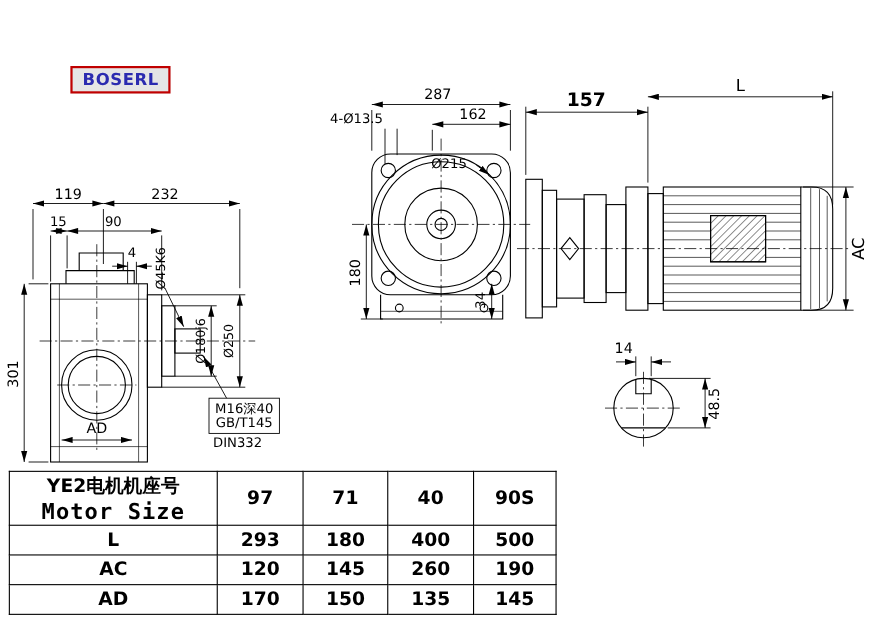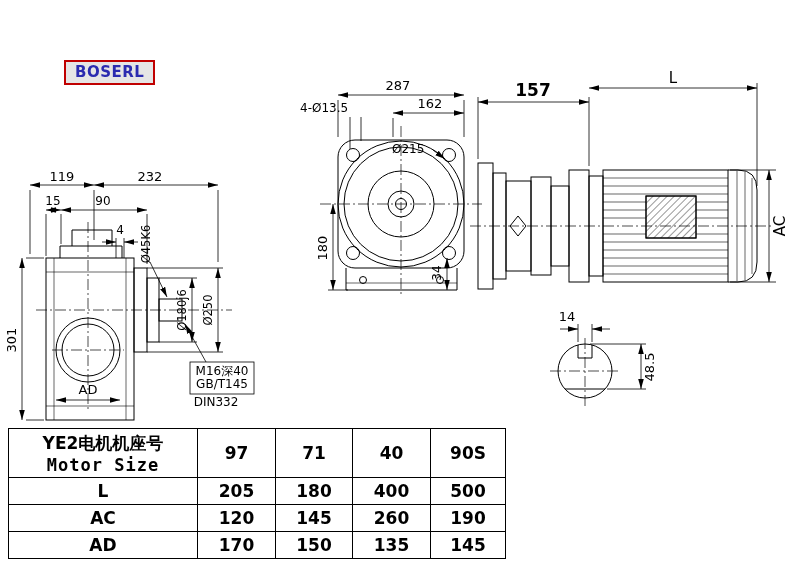--- a/index.html
+++ b/index.html
@@ -15,21 +15,21 @@
   text{font-family:"DejaVu Sans","Liberation Sans",sans-serif;fill:#000}
   .dt{font-size:12px}
   .dt13{font-size:13px}
   .dt11{font-size:11.5px}
   .big{font-size:17px;font-weight:bold}
   .med{font-size:15px}
   table.spec{position:absolute;left:8px;top:428px;border-collapse:collapse;table-layout:fixed;width:497px;background:#fff}
   .spec td,.spec th{border:1px solid #000;text-align:center;font-size:17px;font-weight:bold;padding:0;color:#000}
   .spec .hrow{height:49px}
   .spec .drow{height:27px}
-  .spec .hen{font-family:"DejaVu Sans Mono","Liberation Mono",monospace;font-size:17px;letter-spacing:1px}
+  .spec .hen{font-family:"DejaVu Sans Mono","Liberation Mono",monospace;font-size:20px;letter-spacing:1px}
 </style>
 </head>
 <body>
 
 <div class="page">
 
   <div class="logo">BOSERL</div>
 
   <svg class="draw" width="800" height="571" viewBox="0 0 800 571">
     <defs>
@@ -204,21 +204,21 @@
         <div>YE2电机机座号</div>
         <div class="hen">Motor Size</div>
       </th>
       <th>97</th>
       <th>71</th>
       <th>40</th>
       <th>90S</th>
     </tr>
     <tr class="drow">
       <td>L</td>
-      <td>205</td>
+      <td>293</td>
       <td>180</td>
       <td>400</td>
       <td>500</td>
     </tr>
     <tr class="drow">
       <td>AC</td>
       <td>120</td>
       <td>145</td>
       <td>260</td>
       <td>190</td>

